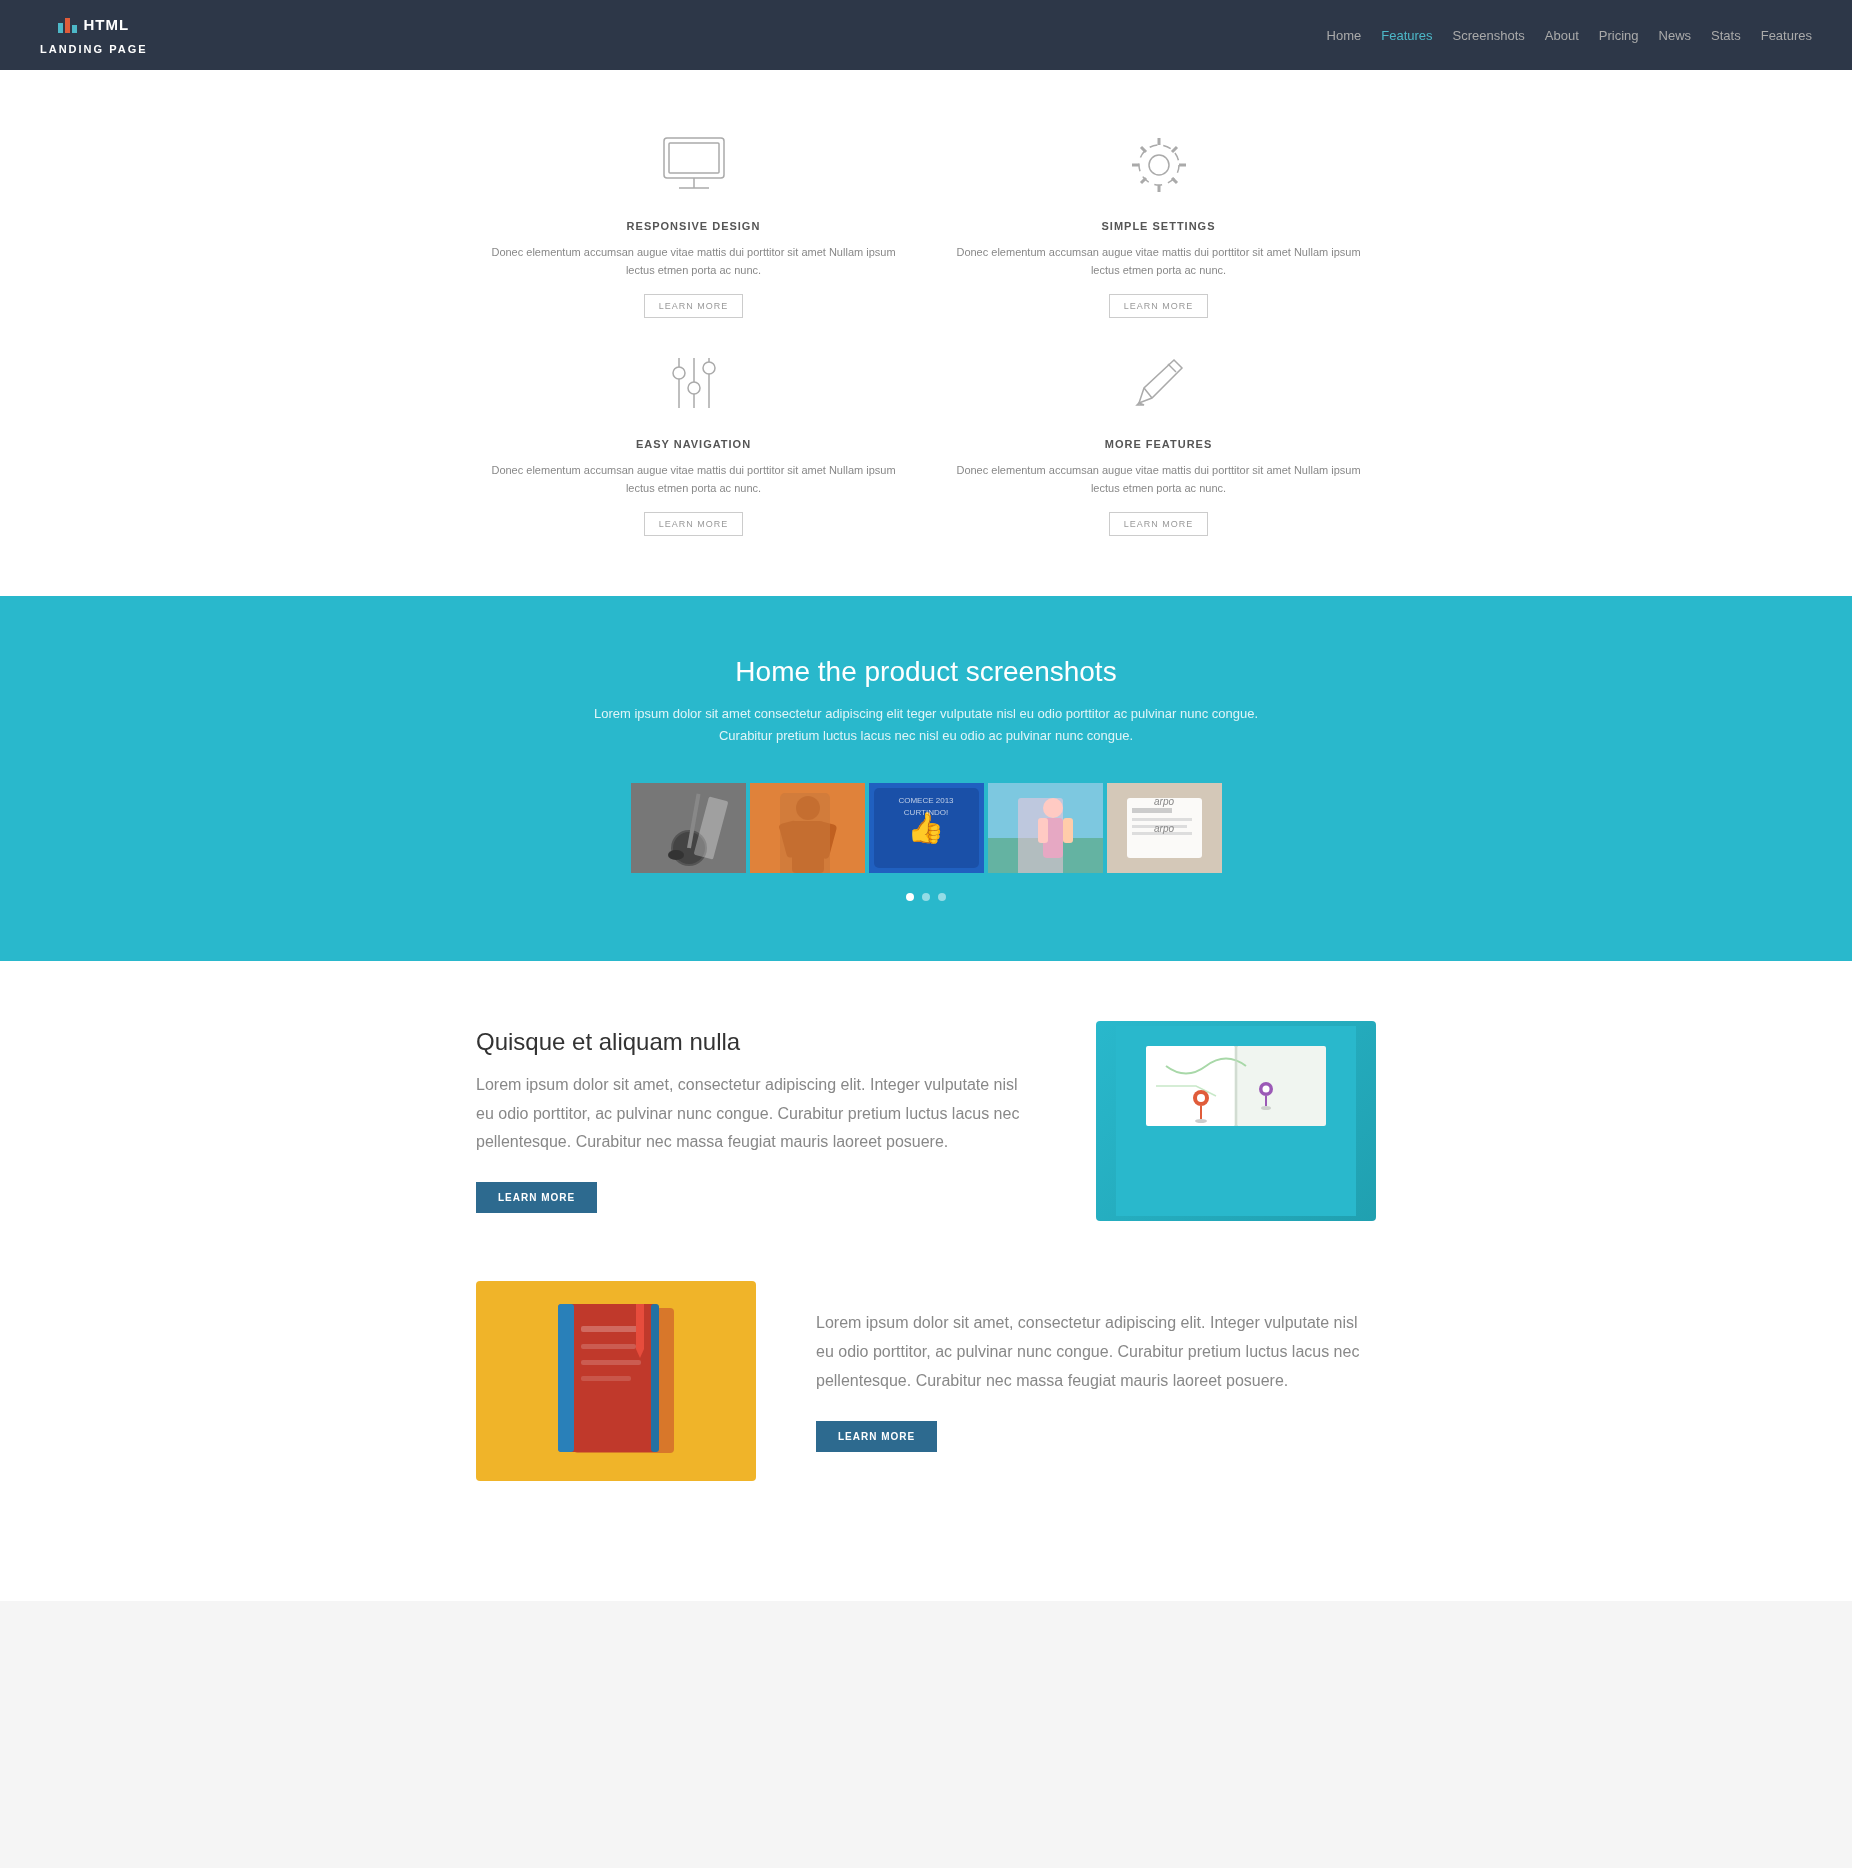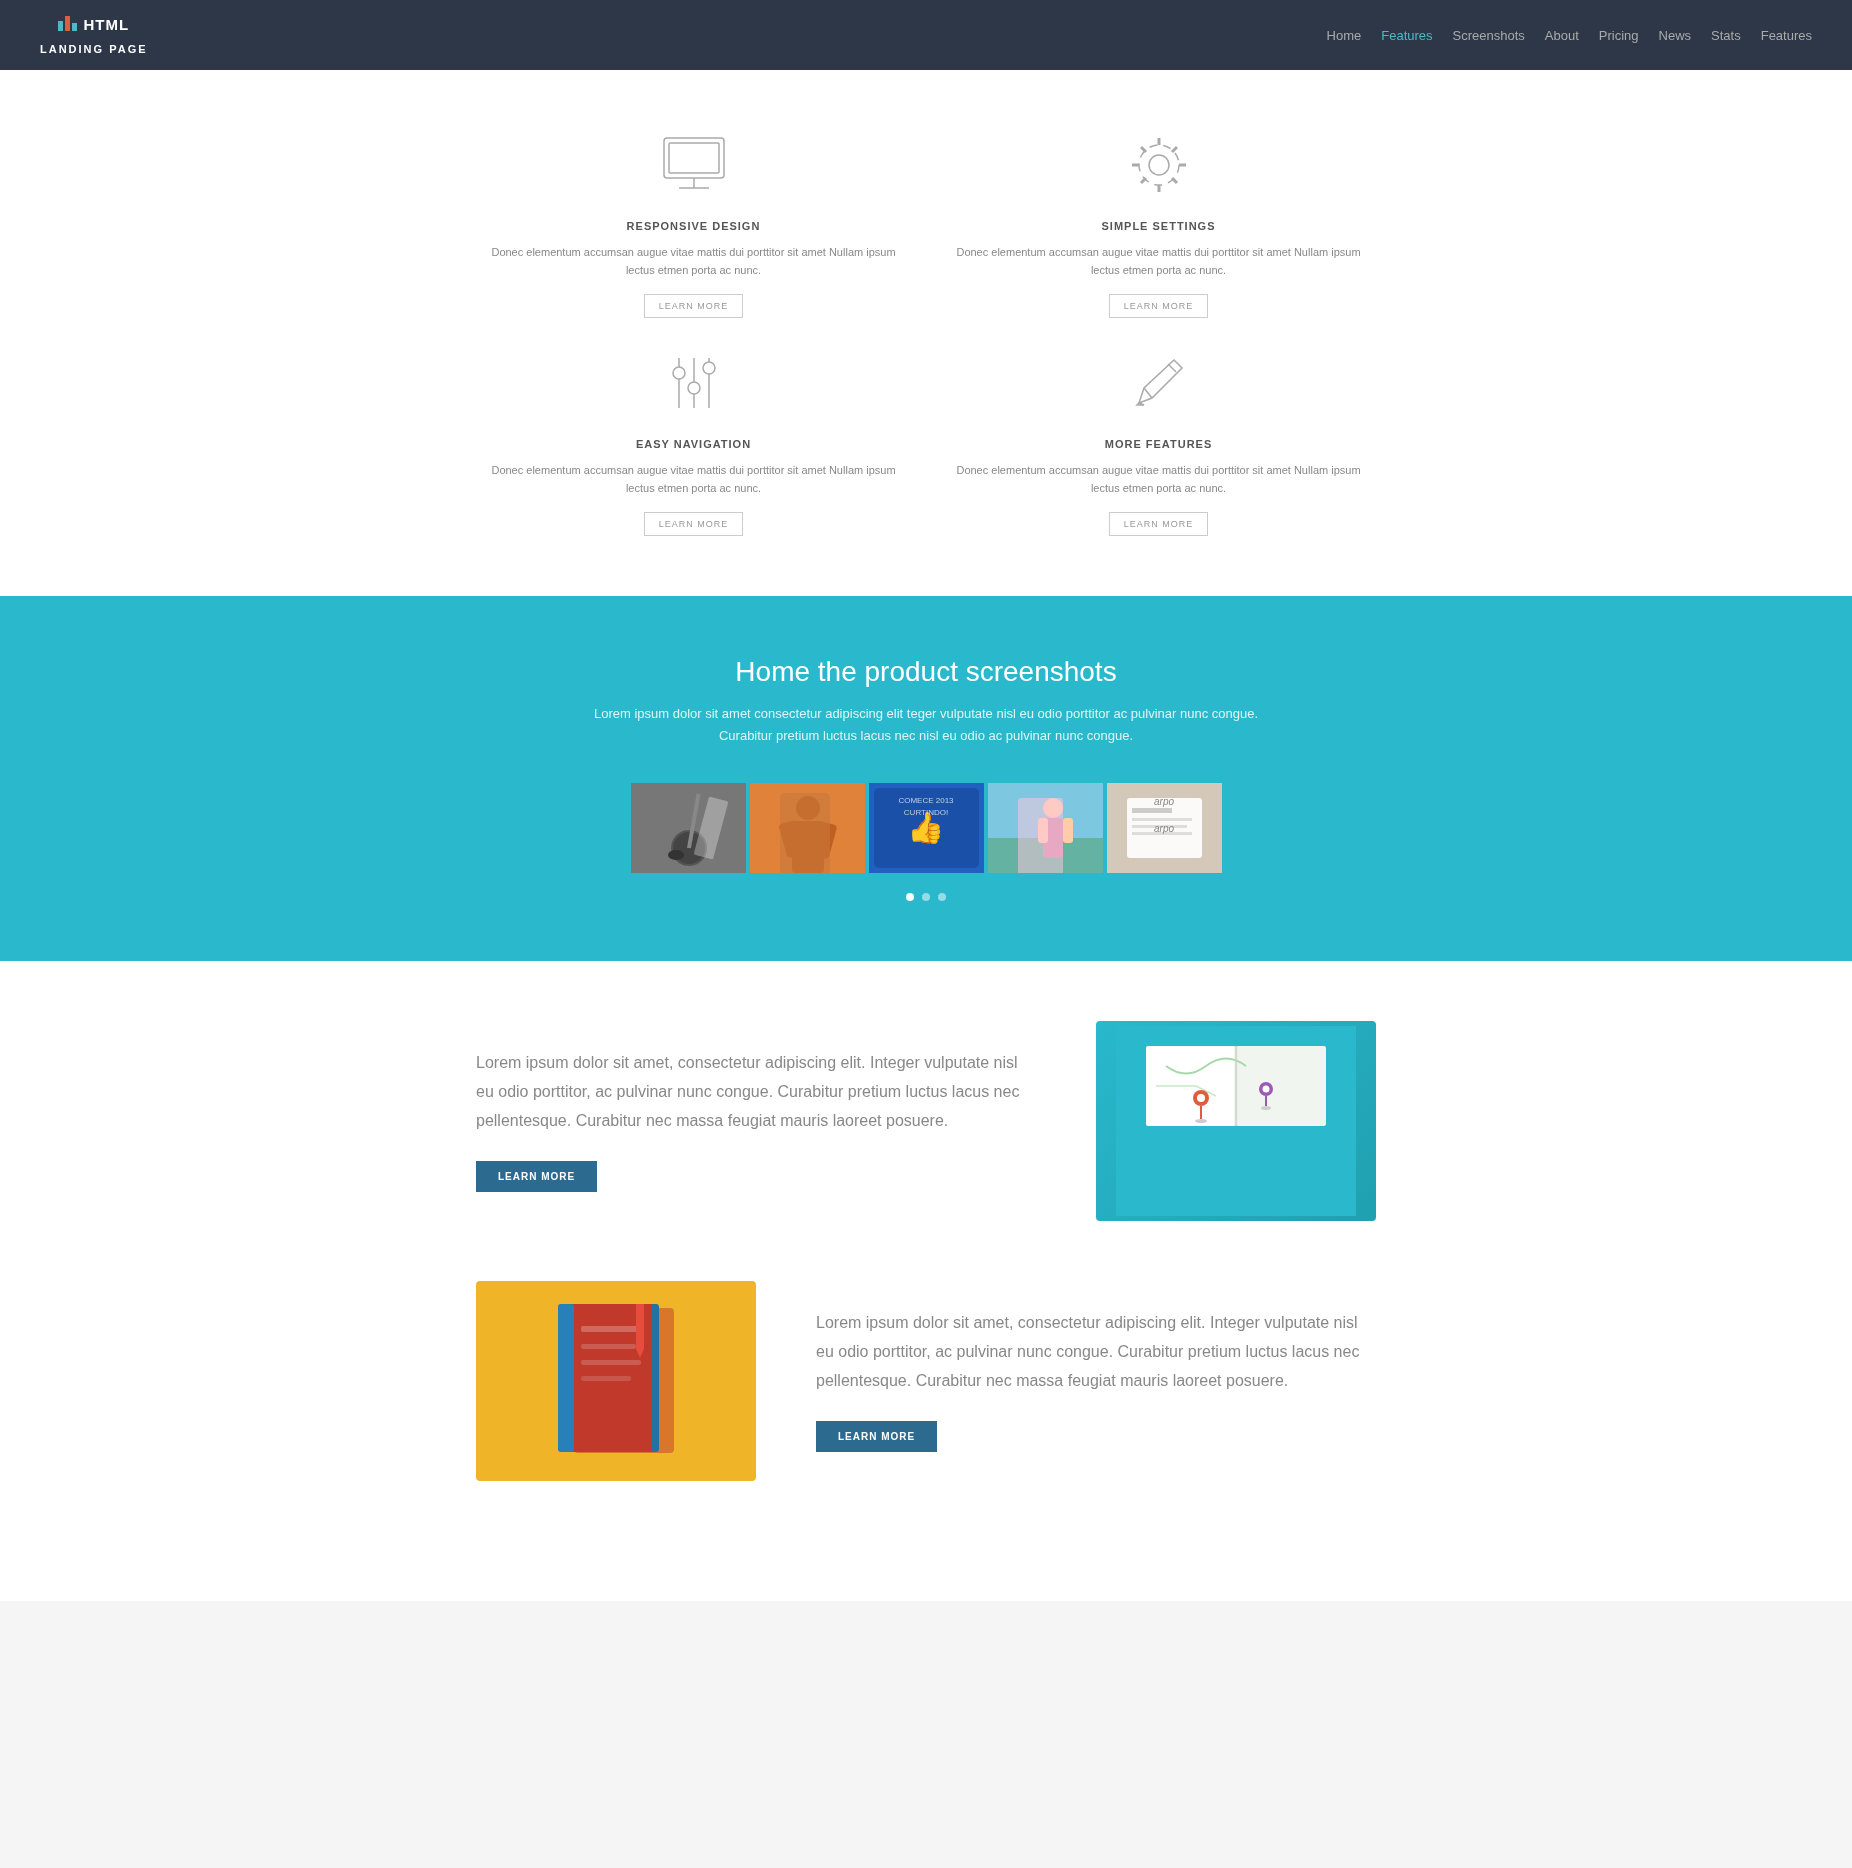--- a/index.html
+++ b/index.html
@@ -15,21 +15,21 @@
     }
     .navbar-brand {
       display: flex;
       align-items: center;
       gap: 10px;
       flex-direction: column;
       justify-content: center;
     }
     .brand-top {
       display: flex;
-      align-items: flex-start;
+      align-items: flex-end;
       gap: 6px;
     }
     .brand-bars {
       display: flex;
       gap: 2px;
       align-items: flex-end;
     }
     .brand-bar {
       width: 5px;
       background: #4db8c8;
@@ -443,20 +443,21 @@
     <div class="dot active"></div>
     <div class="dot"></div>
     <div class="dot"></div>
   </div>
 </section>
 
 <section class="about-section">
 
   <div class="about-row">
     <div class="about-content">
+      <h3 class="about-title">Quisque et aliquam nulla</h3>
       <p class="about-text">Lorem ipsum dolor sit amet, consectetur adipiscing elit. Integer vulputate nisl eu odio porttitor, ac pulvinar nunc congue. Curabitur pretium luctus lacus nec pellentesque. Curabitur nec massa feugiat mauris laoreet posuere.</p>
       <button class="about-btn">LEARN MORE</button>
     </div>
     <div class="about-image">
       <div class="map-illustration">
         <svg width="240" height="190" viewBox="0 0 240 190">
           <rect width="240" height="190" fill="#29b8cc"></rect>
 
           <rect x="30" y="20" width="90" height="80" fill="white" rx="2"></rect>
           <rect x="120" y="20" width="90" height="80" fill="#f0f5f0" rx="2"></rect>

